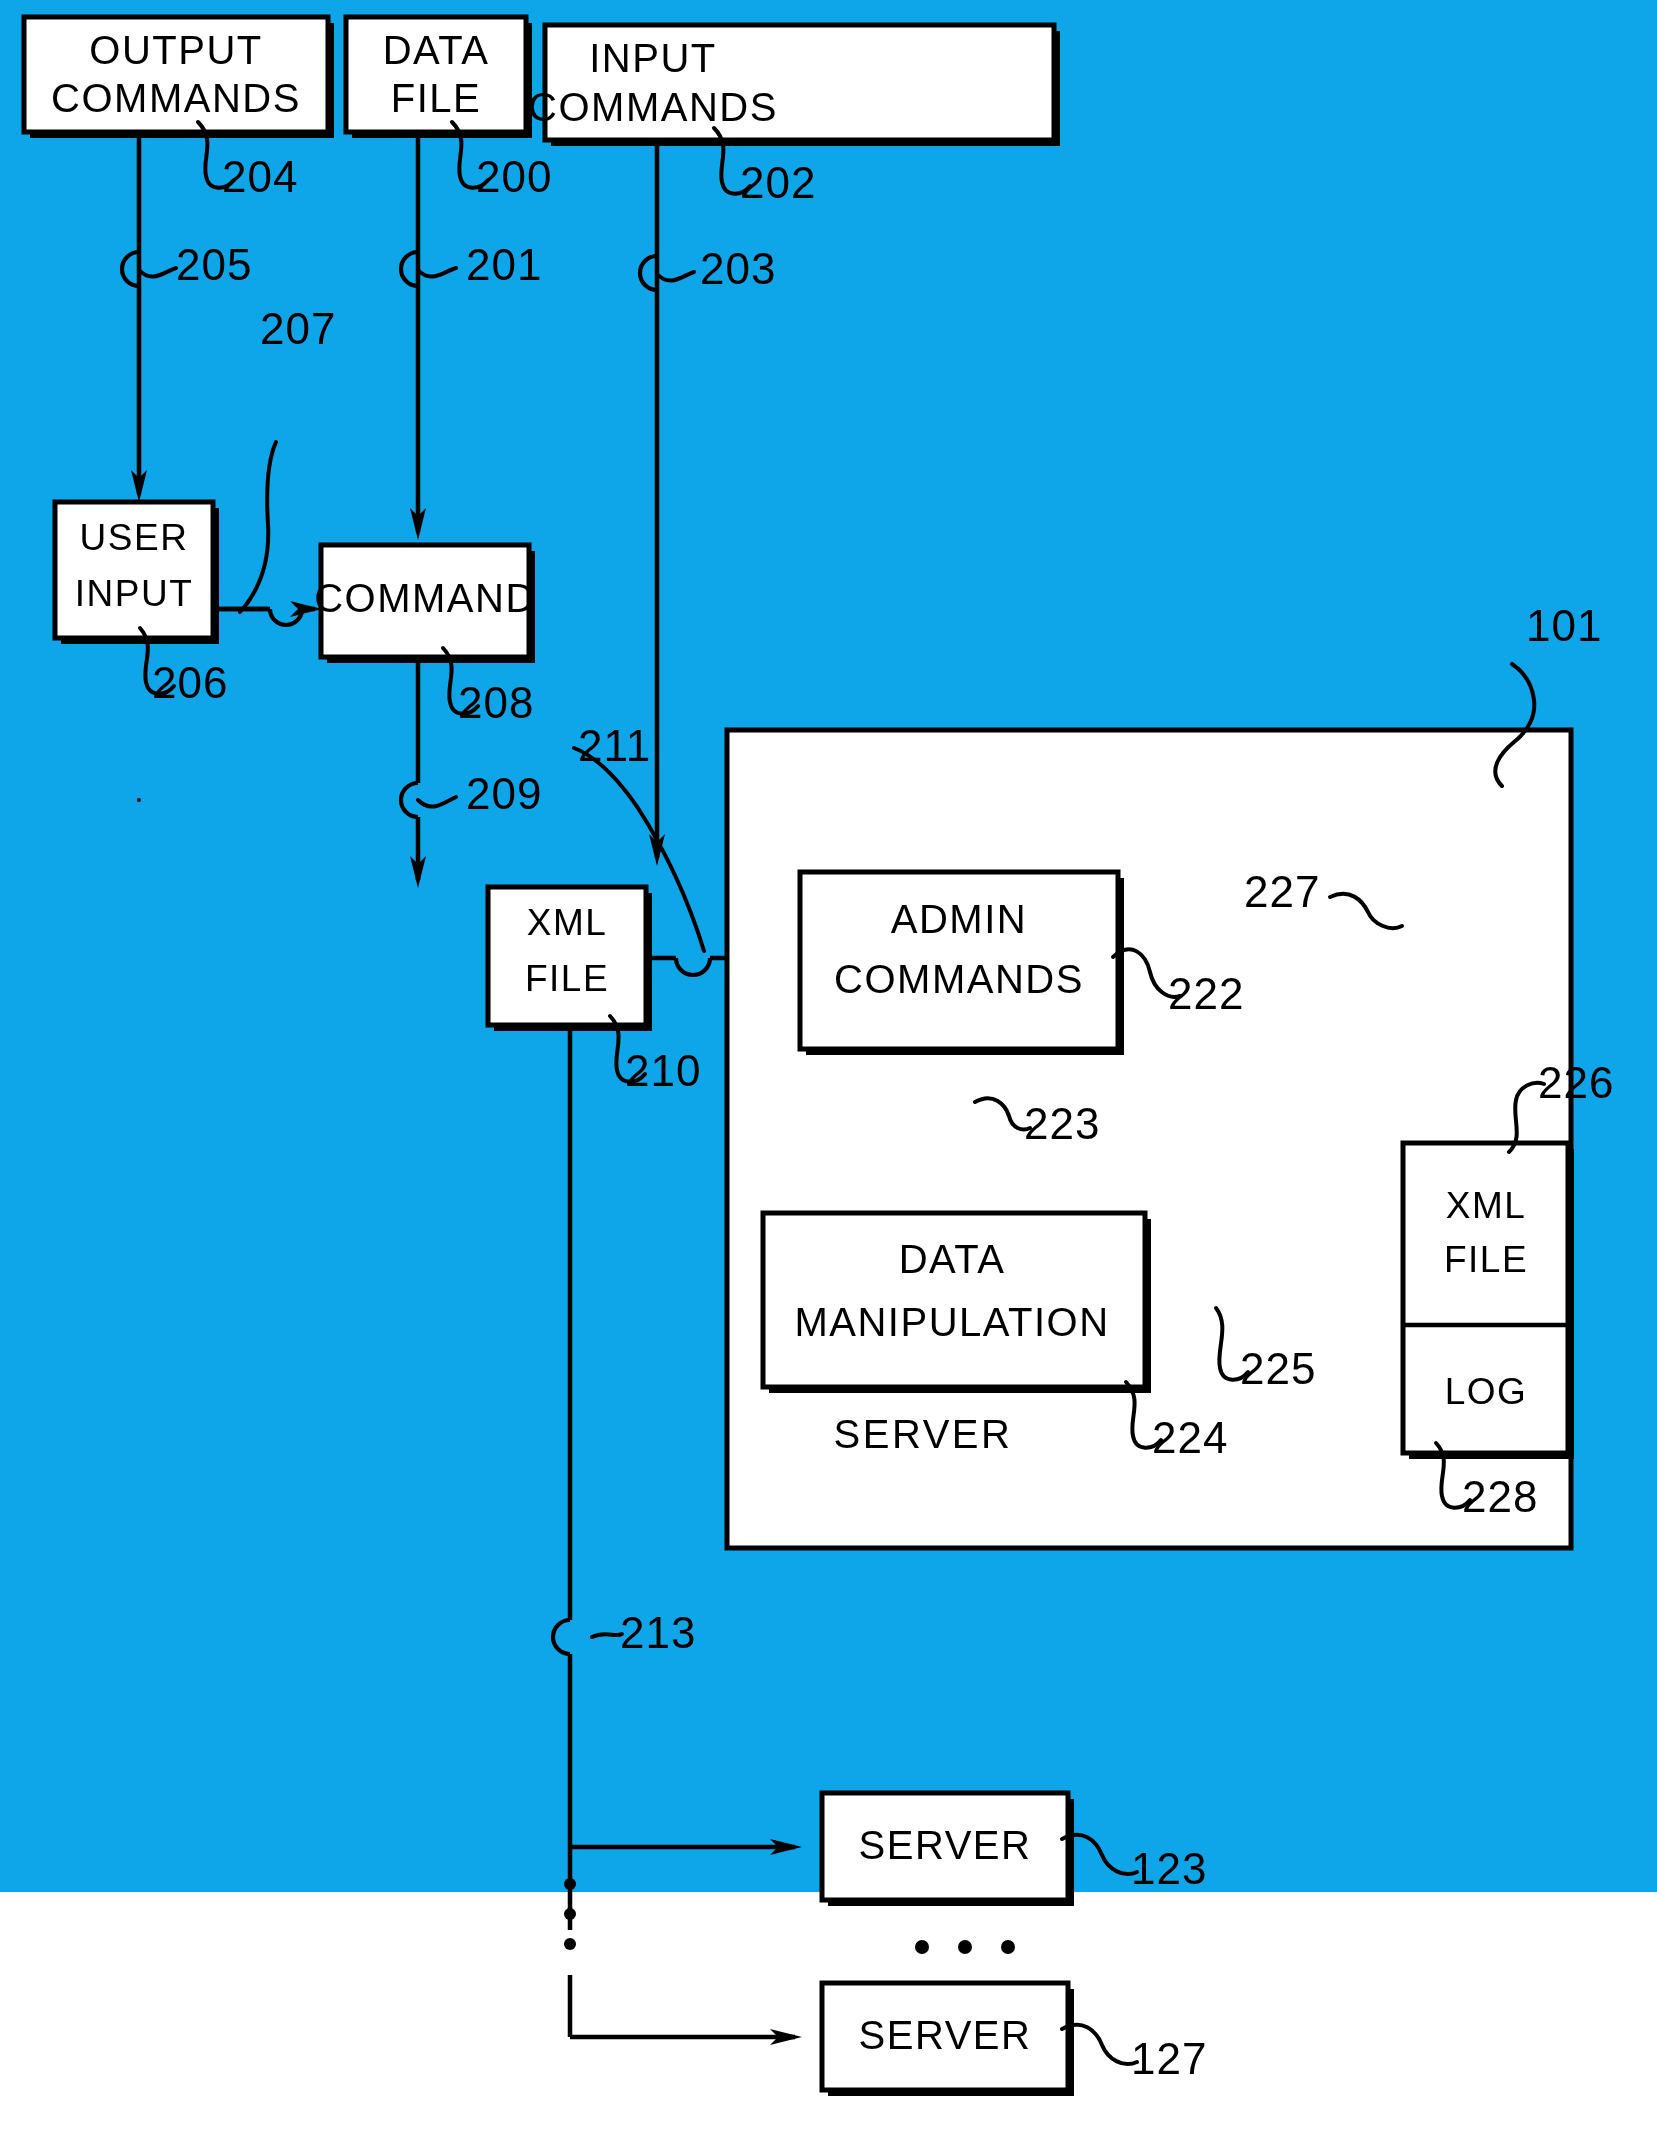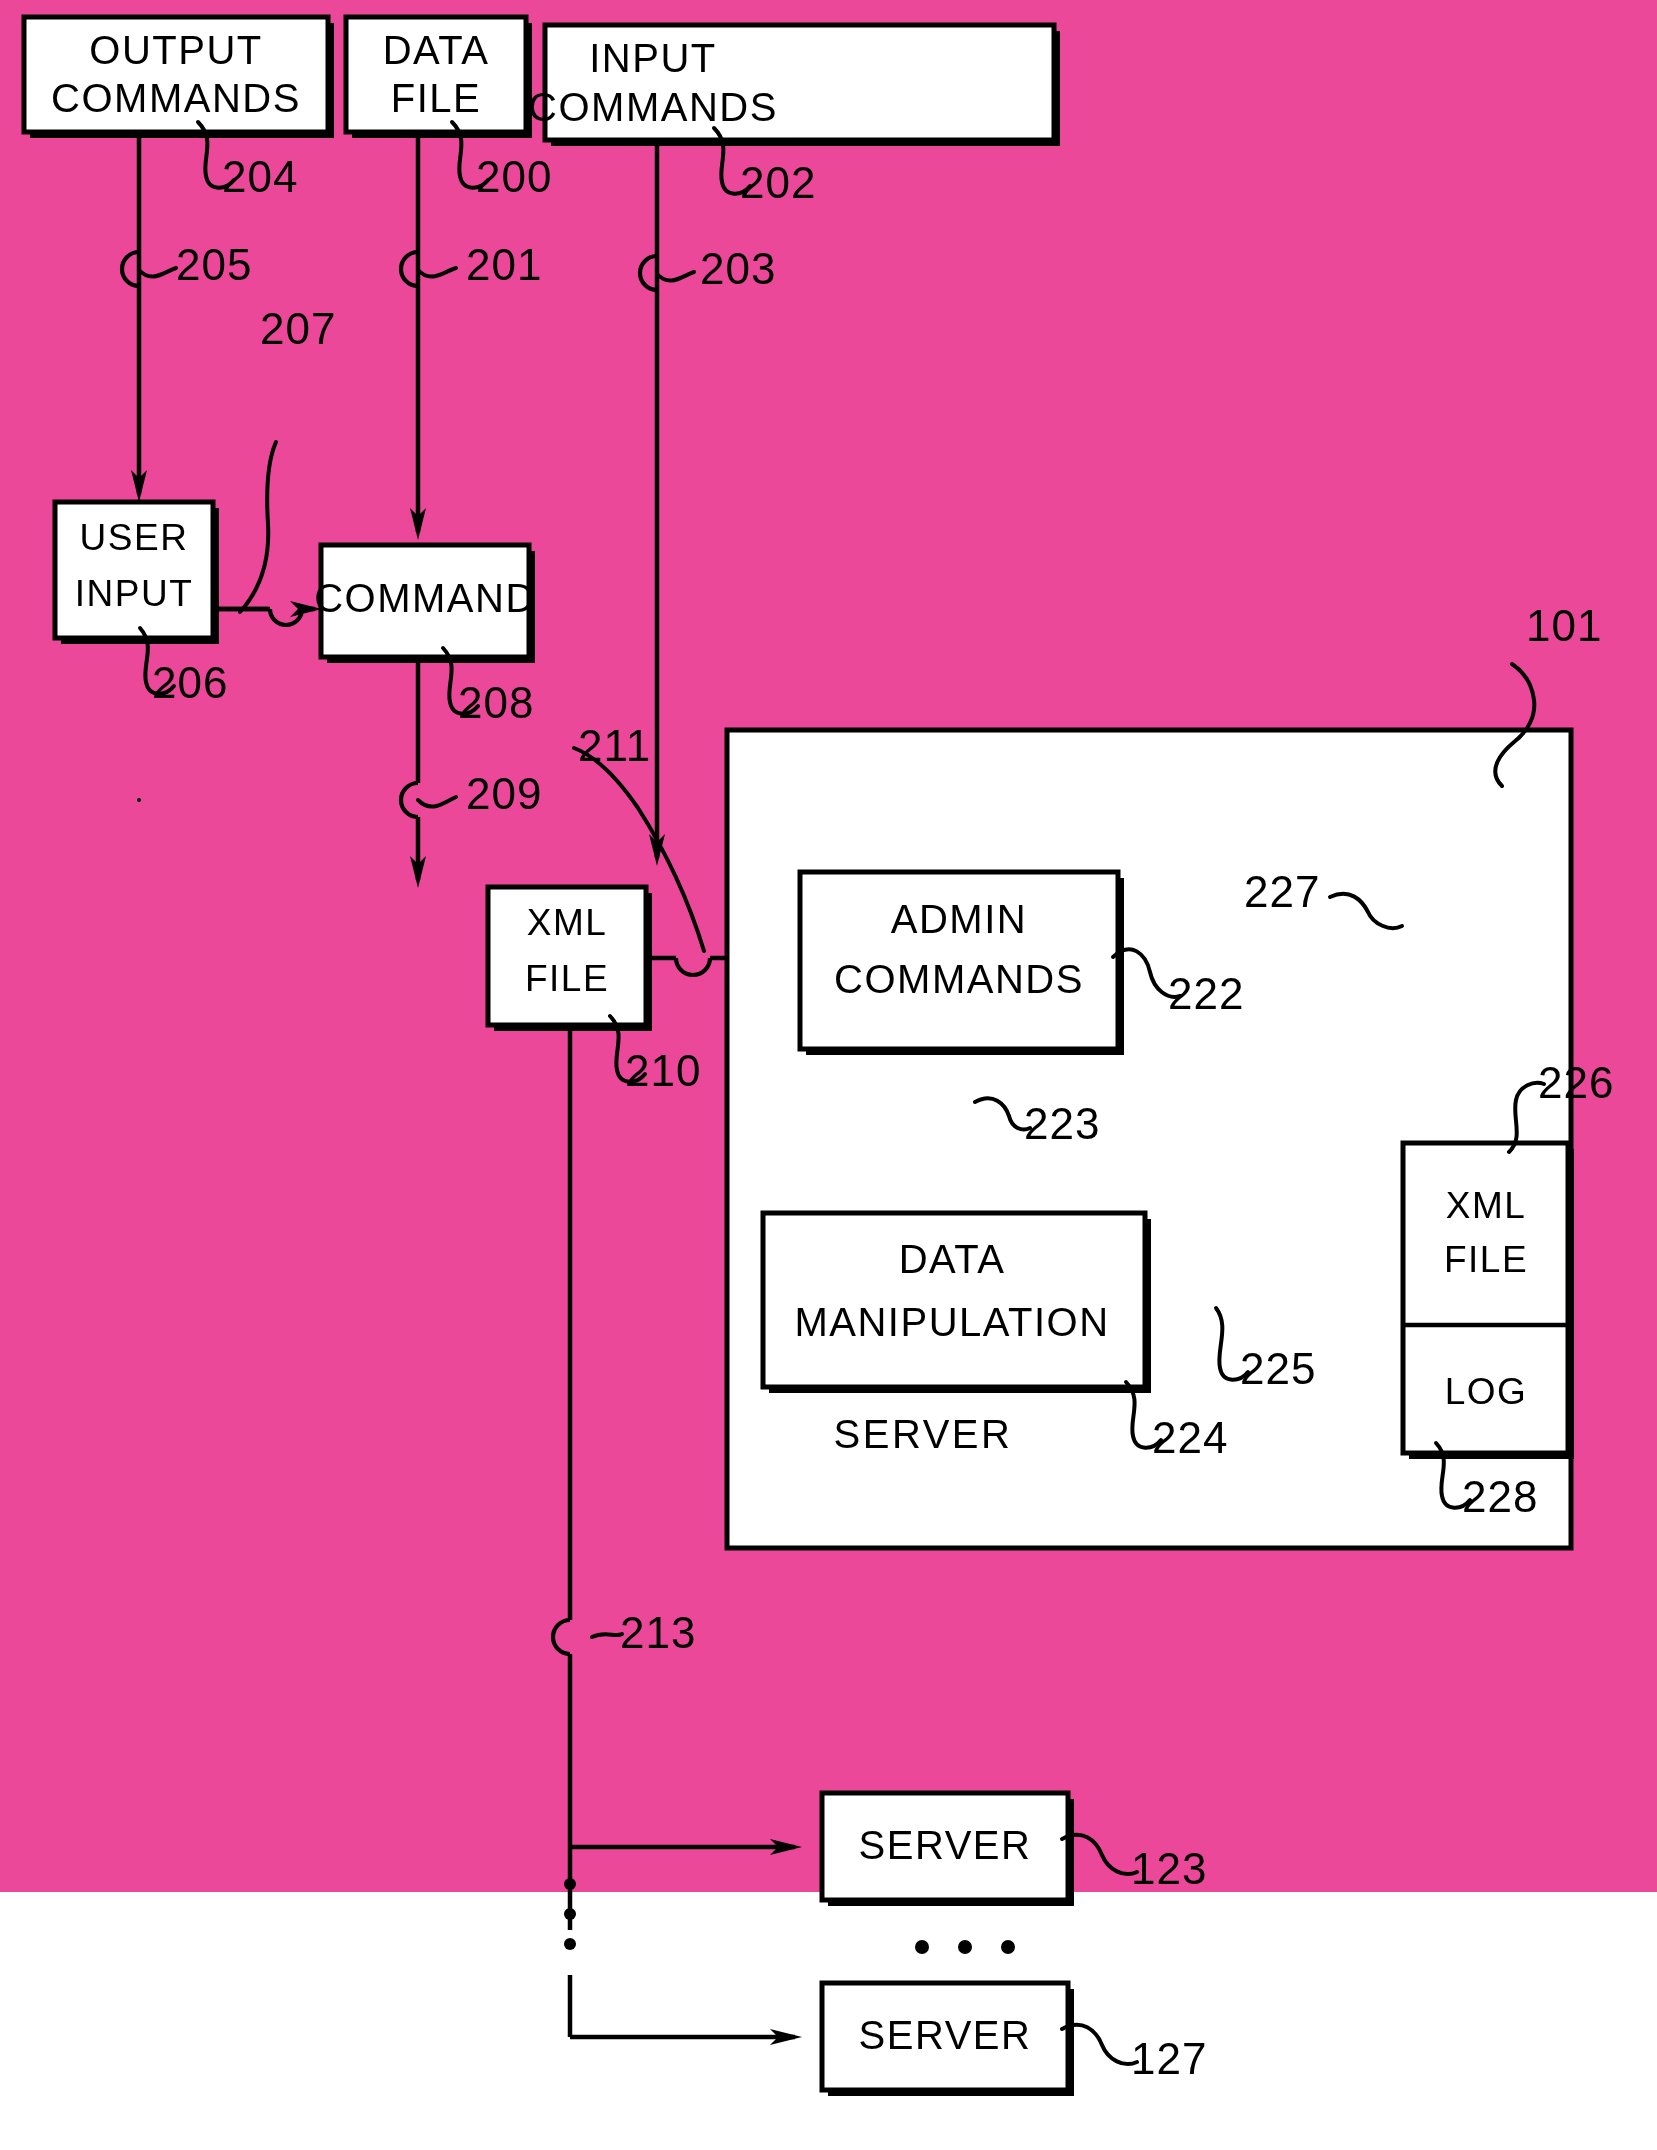--- a/index.html
+++ b/index.html
@@ -10,21 +10,21 @@
   body {
     width: 1657px;
     height: 2150px;
     font-family: "Liberation Sans", sans-serif;
     overflow: hidden;
   }
   #diagram-root {
     position: relative;
     width: 1657px;
     height: 1892px;
-    background: #ec4899;
+    background: #0ea5e9;
   }
   svg#fig-svg {
     position: absolute;
     top: 0;
     left: 0;
     width: 1657px;
     height: 2150px;
     display: block;
   }
   .box-rect {

